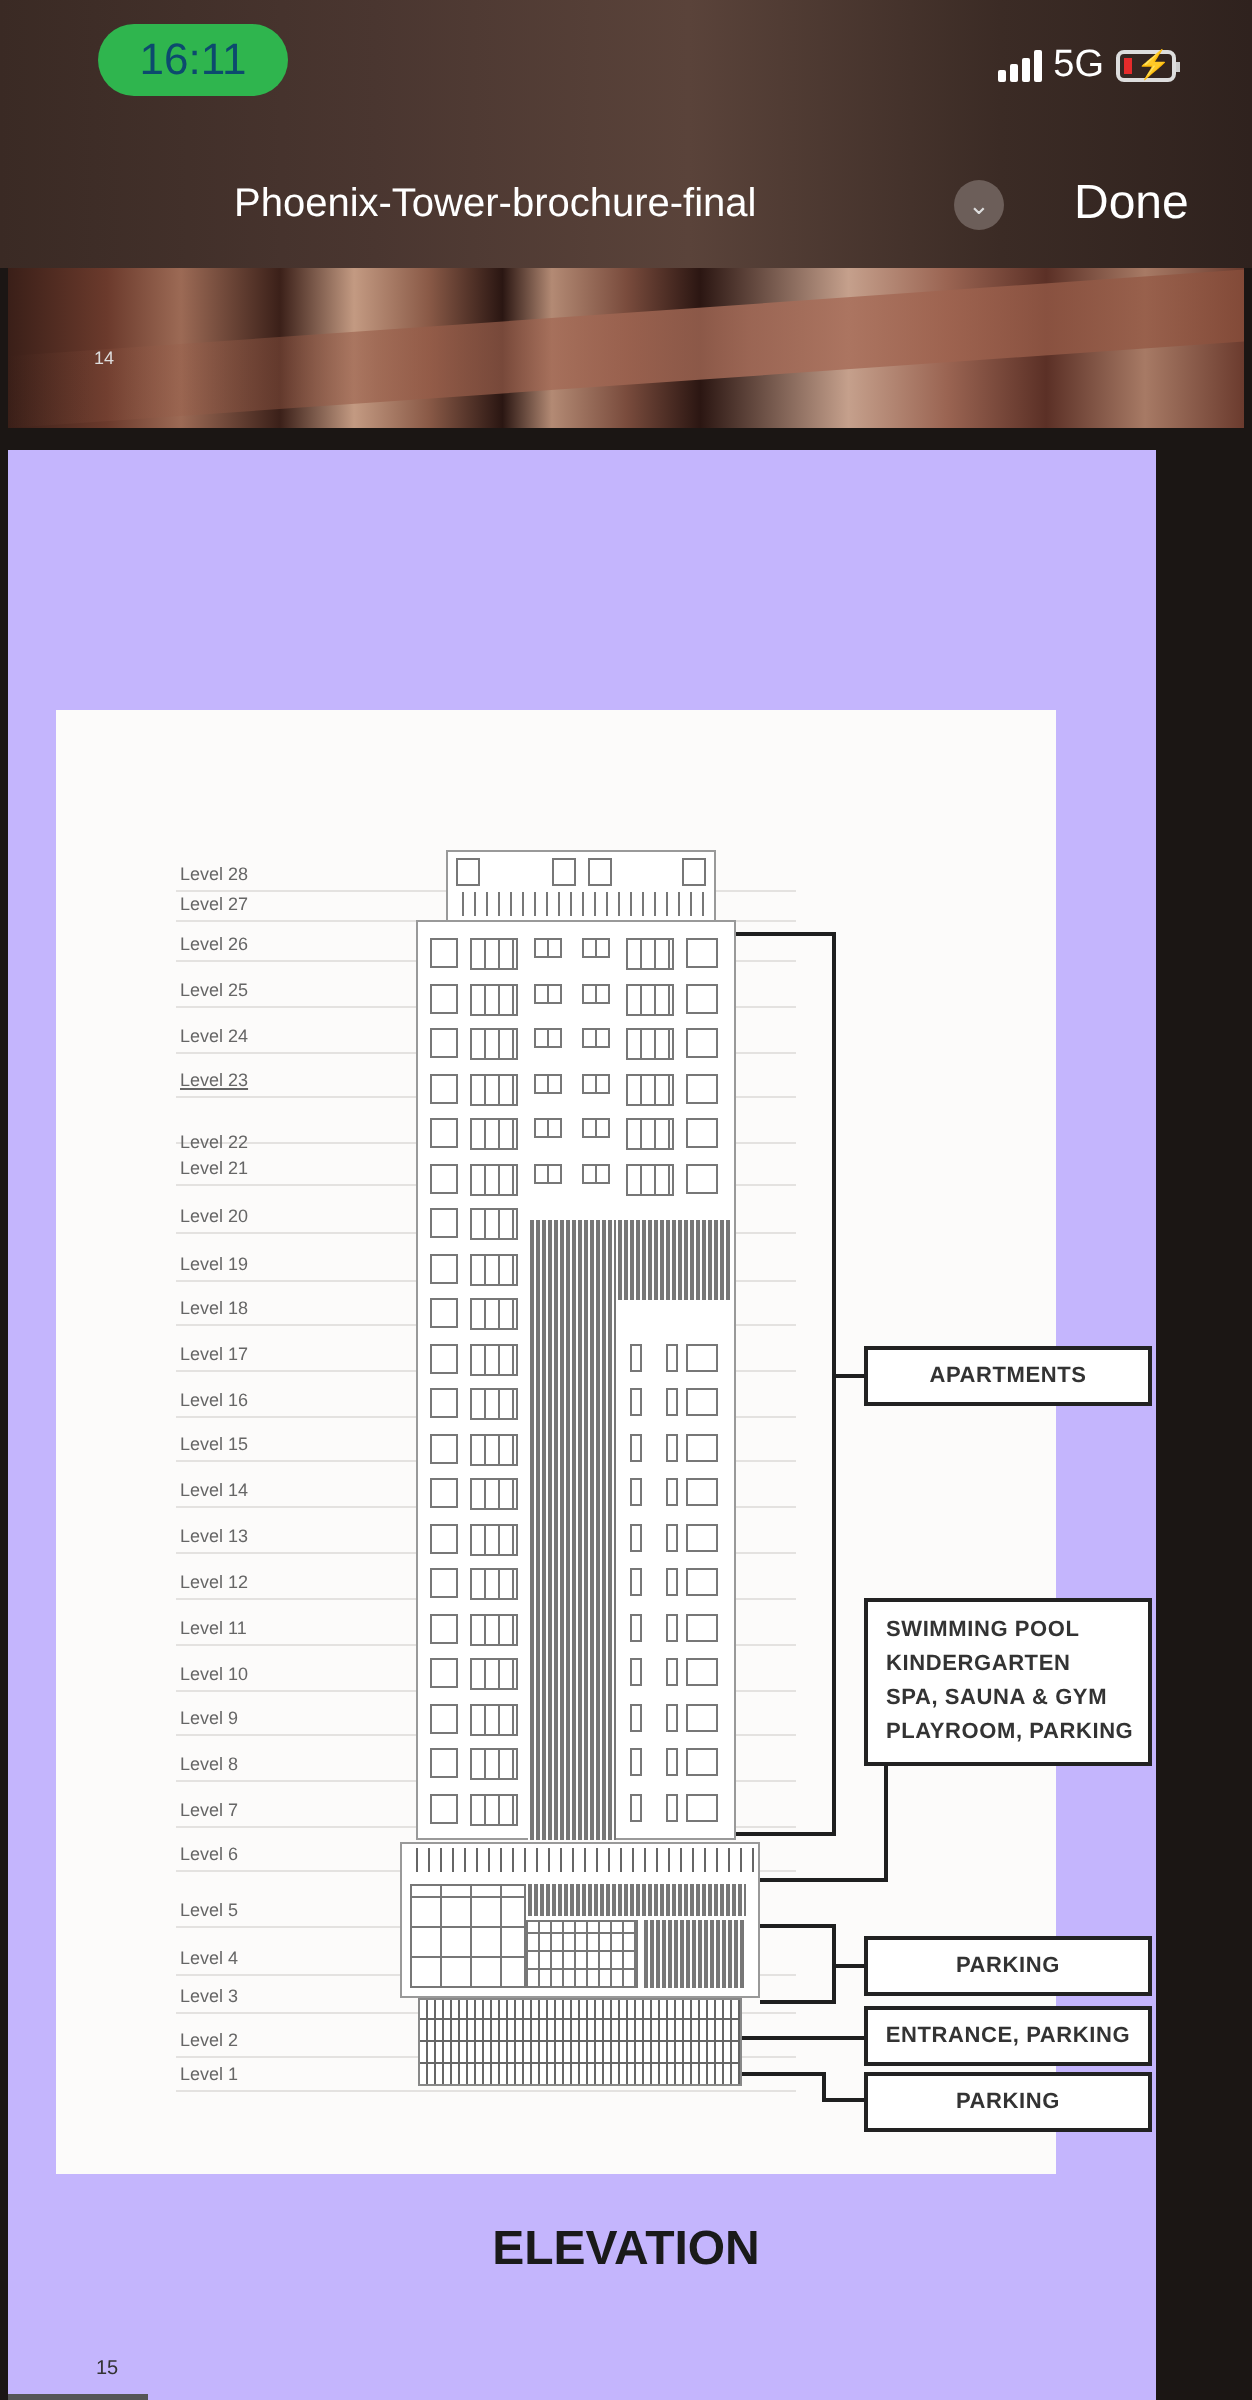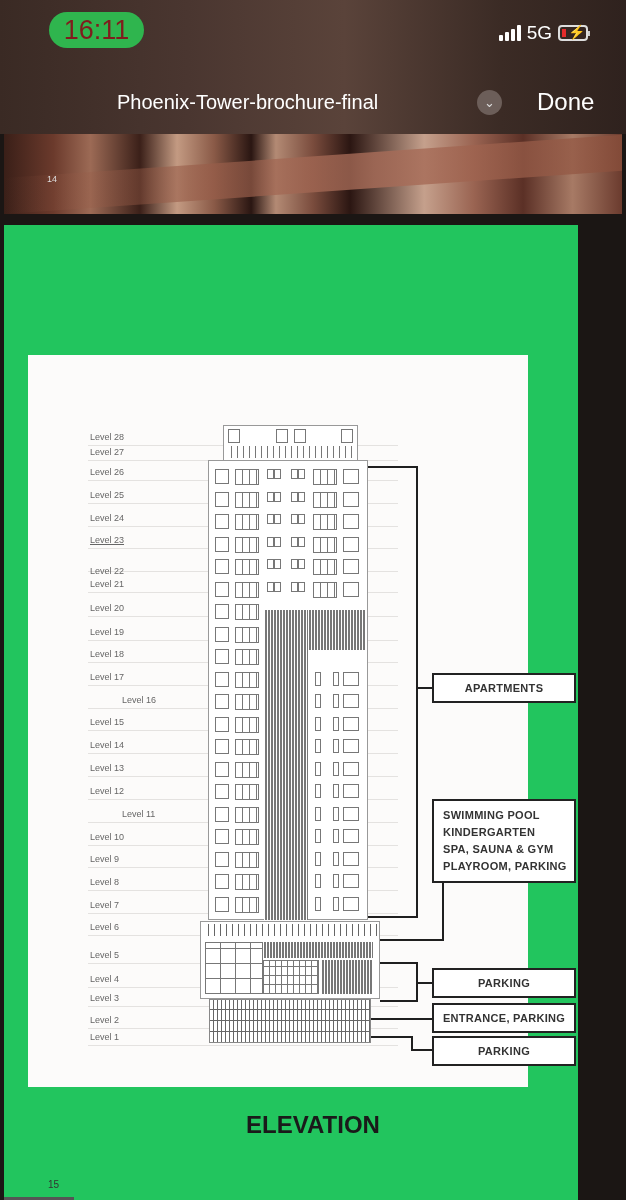--- a/index.html
+++ b/index.html
@@ -1,36 +1,36 @@
 <!DOCTYPE html>
 <html><head>
 <meta charset="utf-8">
 <style>
   html,body{margin:0;padding:0;}
   body{width:626px;height:1200px;overflow:hidden;background:#1b1614;font-family:"Liberation Sans",sans-serif;position:relative;}
   .topbar{position:absolute;left:0;top:0;width:626px;height:134px;
     background:linear-gradient(90deg,#3a2a24 0%,#4a3630 30%,#5a433a 55%,#3b2b25 80%,#2f221e 100%);}
   .time-pill{position:absolute;left:49px;top:12px;width:95px;height:36px;border-radius:18px;background:#2fb54e;
-    color:#7f1d1d;font-size:27px;line-height:36px;text-align:center;}
+    color:#0c4a6e;font-size:22px;line-height:36px;text-align:center;}
   .status{position:absolute;right:38px;top:22px;display:flex;align-items:center;gap:6px;color:#fff;font-size:19px;}
   .sig{display:flex;align-items:flex-end;gap:2px;height:16px;}
   .sig span{width:4px;background:#fff;border-radius:1px;display:block;}
   .batt{width:30px;height:16px;border:2px solid #ddd;border-radius:4px;position:relative;box-sizing:border-box;}
   .batt .lvl{position:absolute;left:2px;top:2px;width:4px;height:8px;background:#e52b2b;}
   .batt .bolt{position:absolute;left:8px;top:-3px;color:#fff;font-size:14px;}
   .batt:after{content:"";position:absolute;right:-4px;top:4px;width:2px;height:5px;background:#ccc;}
   .title-row{position:absolute;left:0;top:84px;width:626px;height:36px;}
   .doc-title{position:absolute;left:117px;top:0;color:#fff;font-size:20px;line-height:36px;}
   .chev{position:absolute;left:477px;top:6px;width:25px;height:25px;border-radius:50%;background:#6c5e59;color:#ddd;font-size:13px;text-align:center;line-height:25px;}
   .done{position:absolute;left:537px;top:0;color:#fff;font-size:24px;line-height:36px;}
   .photo{position:absolute;left:4px;top:134px;width:618px;height:80px;overflow:hidden;
     background:linear-gradient(90deg,#3a1f18 0%,#6b3a2c 8%,#9c6a55 14%,#3b2019 22%,#c39a82 28%,#8a5a47 34%,#2a1612 40%,#b38a74 44%,#7a4c3d 50%,#2b1612 56%,#c5a08c 68%,#9a6452 76%,#5b3026 84%,#a77a65 92%,#6b3b2e 100%);}
   .photo .wall{position:absolute;left:0;bottom:0;width:100%;height:36px;background:linear-gradient(90deg,rgba(0,0,0,0) 0%,rgba(150,90,70,.6) 30%,rgba(170,110,90,.8) 60%,rgba(140,80,60,.7) 100%);transform:skewY(-4deg);transform-origin:left bottom;}
   .photo .pn{position:absolute;left:43px;top:40px;color:#ddd;font-size:9px;}
-  .page{position:absolute;left:4px;top:225px;width:574px;height:975px;background:#22c55e;}
+  .page{position:absolute;left:4px;top:225px;width:574px;height:975px;background:#c4b5fd;}
   .drawing{position:absolute;left:24px;top:130px;width:500px;height:732px;background:#fcfbfa;}
   .lvl-row{position:absolute;left:60px;width:310px;height:0;border-top:1px solid #e4e2e0;}
   .lvl-label{position:absolute;left:62px;font-size:9px;color:#666;width:60px;}
   .tower{position:absolute;left:180px;top:105px;width:160px;height:460px;border:1px solid #999;background:#fff;box-sizing:border-box;}
   .roof{position:absolute;left:195px;top:70px;width:135px;height:36px;border:1px solid #999;background:#fff;box-sizing:border-box;}
   .podium{position:absolute;left:172px;top:566px;width:180px;height:78px;border:1px solid #999;background:#fff;box-sizing:border-box;}
   .base{position:absolute;left:181px;top:644px;width:162px;height:44px;border:1px solid #888;box-sizing:border-box;
     background:repeating-linear-gradient(90deg,#fff 0 3px,#666 3px 4px),#fff;}
   .base:after{content:"";position:absolute;left:0;top:0;width:100%;height:100%;background:repeating-linear-gradient(0deg,transparent 0 10px,#666 10px 11px);}
   .stripe{position:absolute;background:repeating-linear-gradient(90deg,#fff 0 1px,#777 1px 3px);}
@@ -98,31 +98,31 @@
         <div class="lvl-label" style="top: 224px;">Level 21</div>
         <div class="lvl-row" style="top: 261px;"></div>
         <div class="lvl-label" style="top: 248px;">Level 20</div>
         <div class="lvl-row" style="top: 285px;"></div>
         <div class="lvl-label" style="top: 272px;">Level 19</div>
         <div class="lvl-row" style="top: 307px;"></div>
         <div class="lvl-label" style="top: 294px;">Level 18</div>
         <div class="lvl-row" style="top: 330px;"></div>
         <div class="lvl-label" style="top: 317px;">Level 17</div>
         <div class="lvl-row" style="top: 353px;"></div>
-        <div class="lvl-label" style="top: 340px; margin-left: 32px;">Level 16</div>
+        <div class="lvl-label" style="top: 340px;">Level 16</div>
         <div class="lvl-row" style="top: 375px;"></div>
         <div class="lvl-label" style="top: 362px;">Level 15</div>
         <div class="lvl-row" style="top: 398px;"></div>
         <div class="lvl-label" style="top: 385px;">Level 14</div>
         <div class="lvl-row" style="top: 421px;"></div>
         <div class="lvl-label" style="top: 408px;">Level 13</div>
         <div class="lvl-row" style="top: 444px;"></div>
         <div class="lvl-label" style="top: 431px;">Level 12</div>
         <div class="lvl-row" style="top: 467px;"></div>
-        <div class="lvl-label" style="top: 454px; margin-left: 32px;">Level 11</div>
+        <div class="lvl-label" style="top: 454px;">Level 11</div>
         <div class="lvl-row" style="top: 490px;"></div>
         <div class="lvl-label" style="top: 477px;">Level 10</div>
         <div class="lvl-row" style="top: 512px;"></div>
         <div class="lvl-label" style="top: 499px;">Level 9</div>
         <div class="lvl-row" style="top: 535px;"></div>
         <div class="lvl-label" style="top: 522px;">Level 8</div>
         <div class="lvl-row" style="top: 558px;"></div>
         <div class="lvl-label" style="top: 545px;">Level 7</div>
         <div class="lvl-row" style="top: 580px;"></div>
         <div class="lvl-label" style="top: 567px;">Level 6</div>

